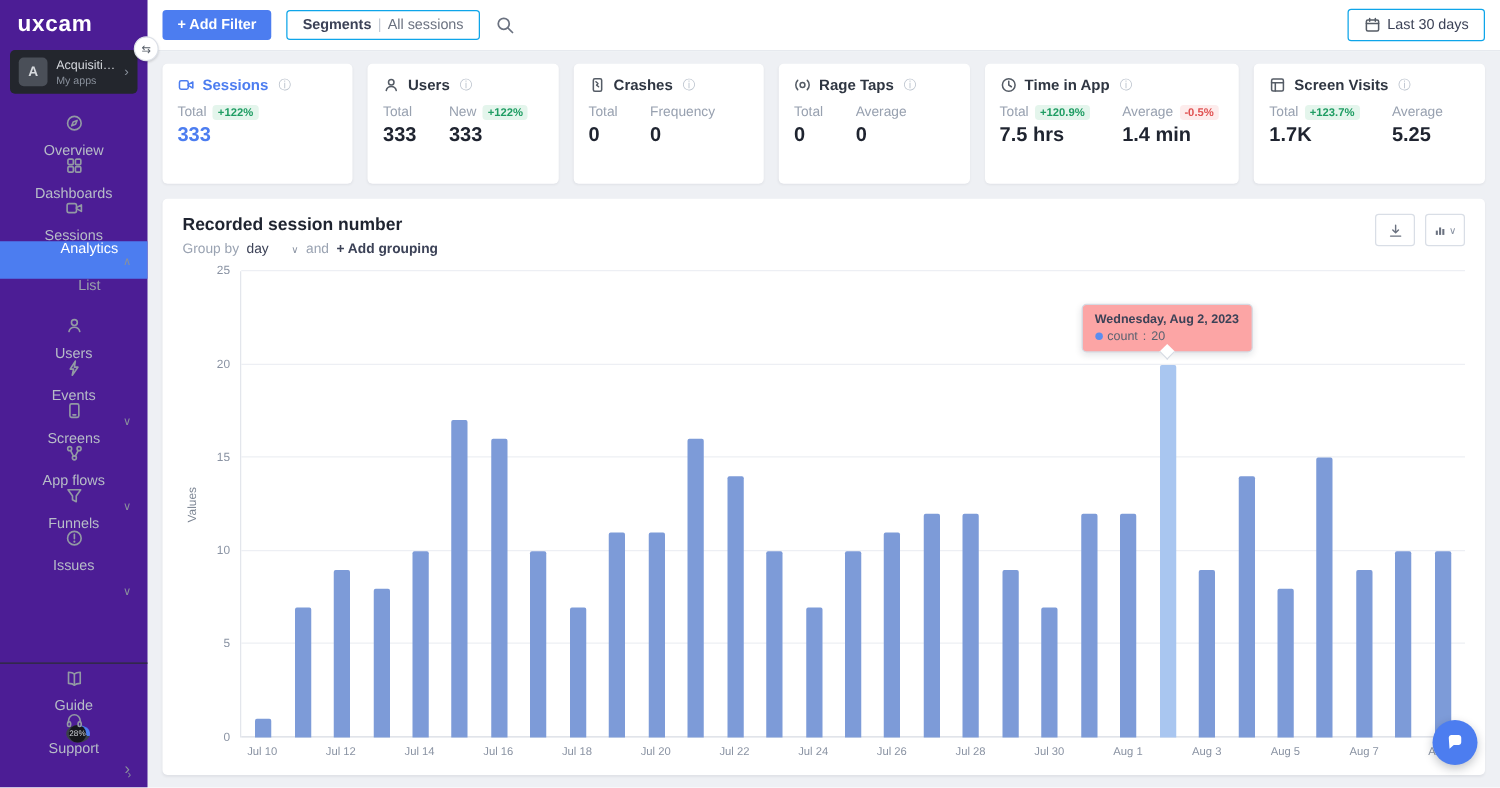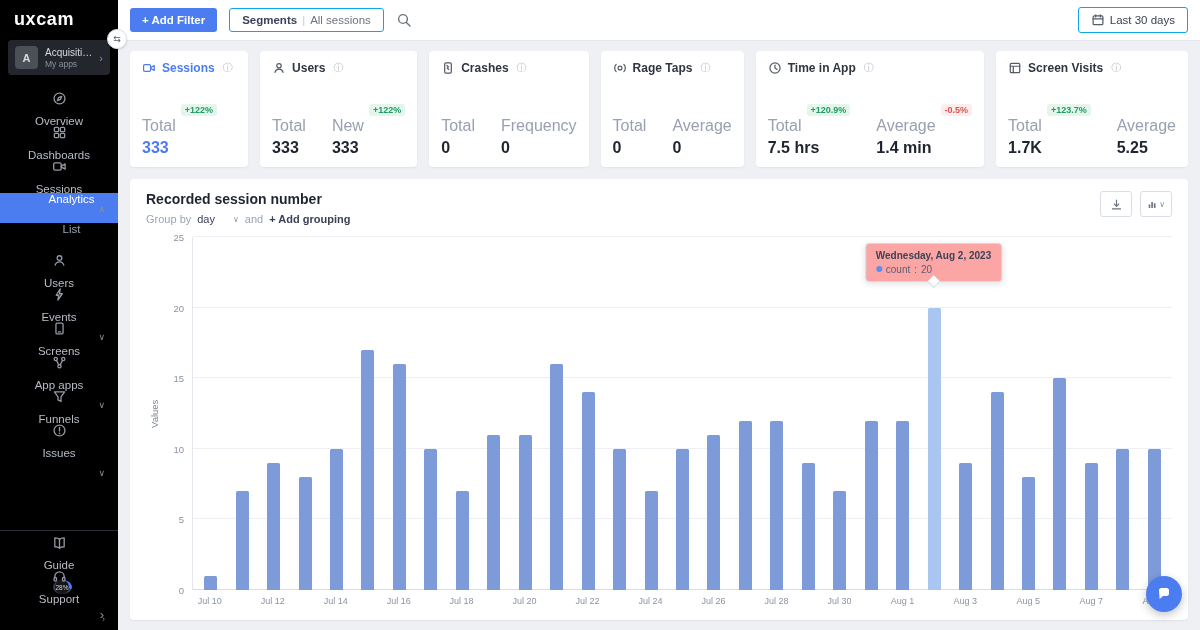--- a/index.html
+++ b/index.html
@@ -1,20 +1,20 @@
 <!DOCTYPE html>
 <html><head>
 <meta charset="utf-8">
 <style>
   html,body{margin:0;padding:0;}
   body{width:1200px;height:630px;overflow:hidden;font-family:"Liberation Sans","DejaVu Sans",sans-serif;background:#eef0f4;color:#2f3642;}
   .app{display:flex;width:1200px;height:630px;position:relative;}
 
   
-  .sidebar{width:118px;background:#000000;display:flex;flex-direction:column;flex-shrink:0;position:relative;}
+  .sidebar{width:118px;background:#4c1d95;display:flex;flex-direction:column;flex-shrink:0;position:relative;}
   .logo{padding:9px 14px 4px;font-size:18px;font-weight:700;color:#fff;letter-spacing:.6px;}
   .app-card{margin:6px 8px 8px;background:#23262d;border-radius:4px;padding:6px 7px;display:flex;align-items:center;gap:7px;cursor:pointer;}
   .avatar{width:23px;height:23px;border-radius:4px;background:#4a4f58;color:#d7dade;font-size:11px;font-weight:700;display:flex;align-items:center;justify-content:center;flex-shrink:0;}
   .app-card-txt{flex:1;min-width:0;}
   .app-name{font-size:10px;color:#d6d9de;white-space:nowrap;overflow:hidden;text-overflow:ellipsis;}
   .app-sub{font-size:8.5px;color:#8a919c;margin-top:1px;}
   .app-chevron{color:#8a919c;font-size:11px;}
   .collapse-btn{position:absolute;left:107px;top:29px;width:18px;height:18px;border-radius:50%;background:#fff;border:1px solid #dde1e8;box-shadow:0 1px 2px rgba(0,0,0,.15);display:flex;align-items:center;justify-content:center;font-size:9px;color:#555c66;z-index:20;cursor:pointer;}
   .nav{margin-top:8px;}
   .nav-item{height:34px;display:flex;align-items:center;gap:9px;padding:0 13px;color:#b7bdc7;font-size:11.5px;cursor:pointer;flex-direction:column;}
@@ -45,21 +45,21 @@
   .cards{display:flex;gap:12px;margin-bottom:12px;}
   .card{background:#fff;border-radius:4px;box-shadow:0 1px 2px rgba(16,24,40,.06);padding:10px 12px;flex:1;min-height:76px;cursor:pointer;}
   .cards .card:nth-child(5){flex:1.4;}
   .cards .card:nth-child(6){flex:1.25;}
   .card-head{display:flex;align-items:center;gap:6px;}
   .card-icon{width:14px;height:14px;color:#555c66;}
   .card-title{font-size:12px;font-weight:600;color:#2f3642;}
   .info-icon{font-size:10px;color:#b7bfca;margin-left:2px;}
   .card-body{display:flex;gap:26px;margin-top:9px;}
   .col-head{display:flex;align-items:center;gap:5px;}
-  .col-label{font-size:16px;color:#98a1b0;margin-top:33px;}
+  .col-label{font-size:11px;color:#98a1b0;}
   .badge{font-size:9px;font-weight:700;padding:1px 4px;border-radius:3px;}
   .badge.pos{color:#1f9d63;background:#e4f5ec;}
   .badge.neg{color:#e05252;background:#fdecec;}
   .col-value{font-size:16px;font-weight:700;color:#1f2430;margin-top:4px;}
   .card-accent .card-title,.card-accent .card-icon,.card-accent .col-value{color:#4c7df0;}
 
   
   .panel{background:#fff;border-radius:4px;box-shadow:0 1px 2px rgba(16,24,40,.06);padding:12px 16px 10px;flex:1;display:flex;flex-direction:column;min-height:0;}
   .panel-head{display:flex;align-items:flex-start;}
   .panel-title{font-size:14px;font-weight:700;color:#1f2430;}
@@ -179,21 +179,21 @@
       </div>
       <div class="nav-item">
         <span class="nav-icon" data-icon="appflows">
             <svg viewBox="0 0 16 16">
               <circle cx="4" cy="4.2" r="1.7"></circle>
               <circle cx="12" cy="4.2" r="1.7"></circle>
               <circle cx="8" cy="12" r="1.7"></circle>
               <path d="M4.8 5.8L7.2 10.5M11.2 5.8L8.8 10.5"></path>
             </svg>
           </span>
-        <span>App apps</span>
+        <span>App flows</span>
         <span class="nav-caret">∨</span>
       </div>
       <div class="nav-item">
         <span class="nav-icon" data-icon="funnels">
             <svg viewBox="0 0 16 16">
               <path d="M2.6 3h10.8L9.6 8.4v4.8l-3.2-1.6V8.4z"></path>
             </svg>
           </span>
         <span>Funnels</span>
       </div>

